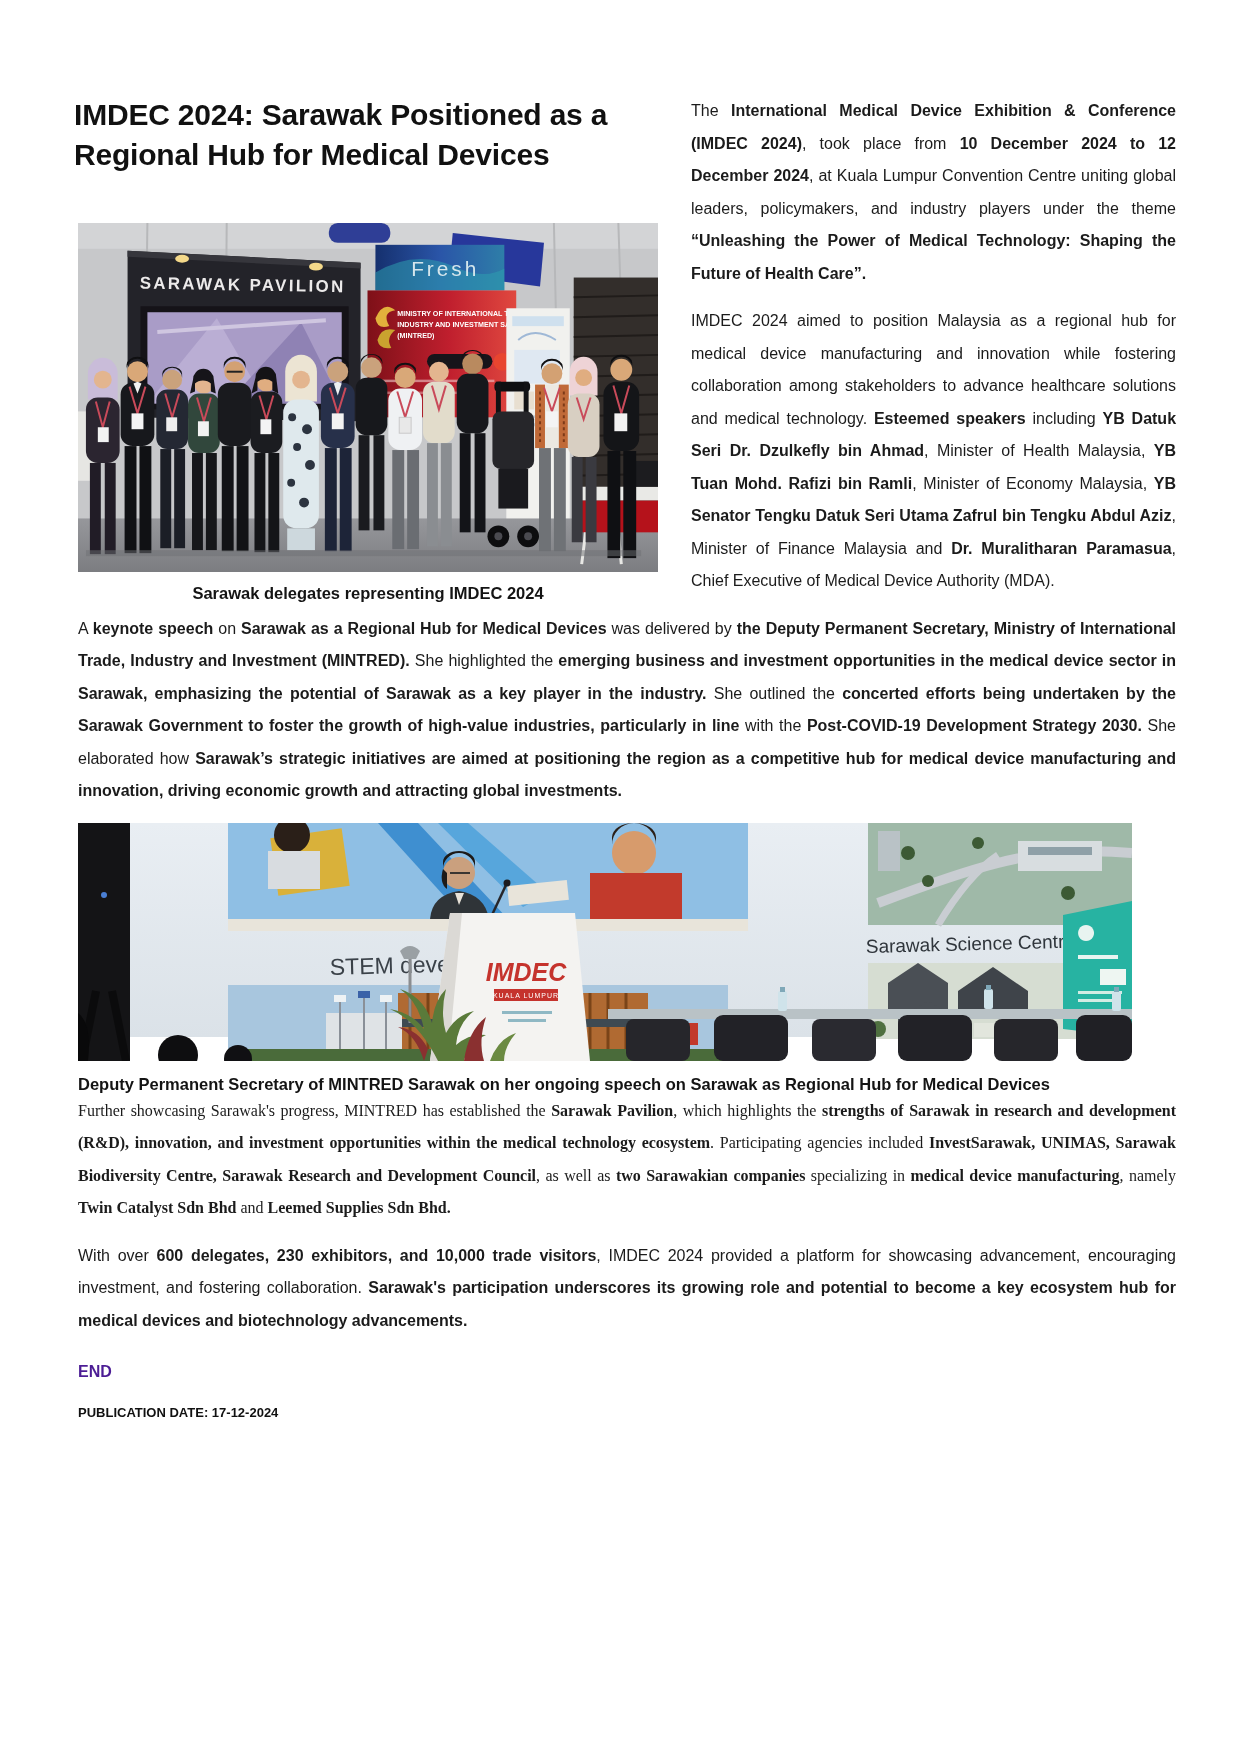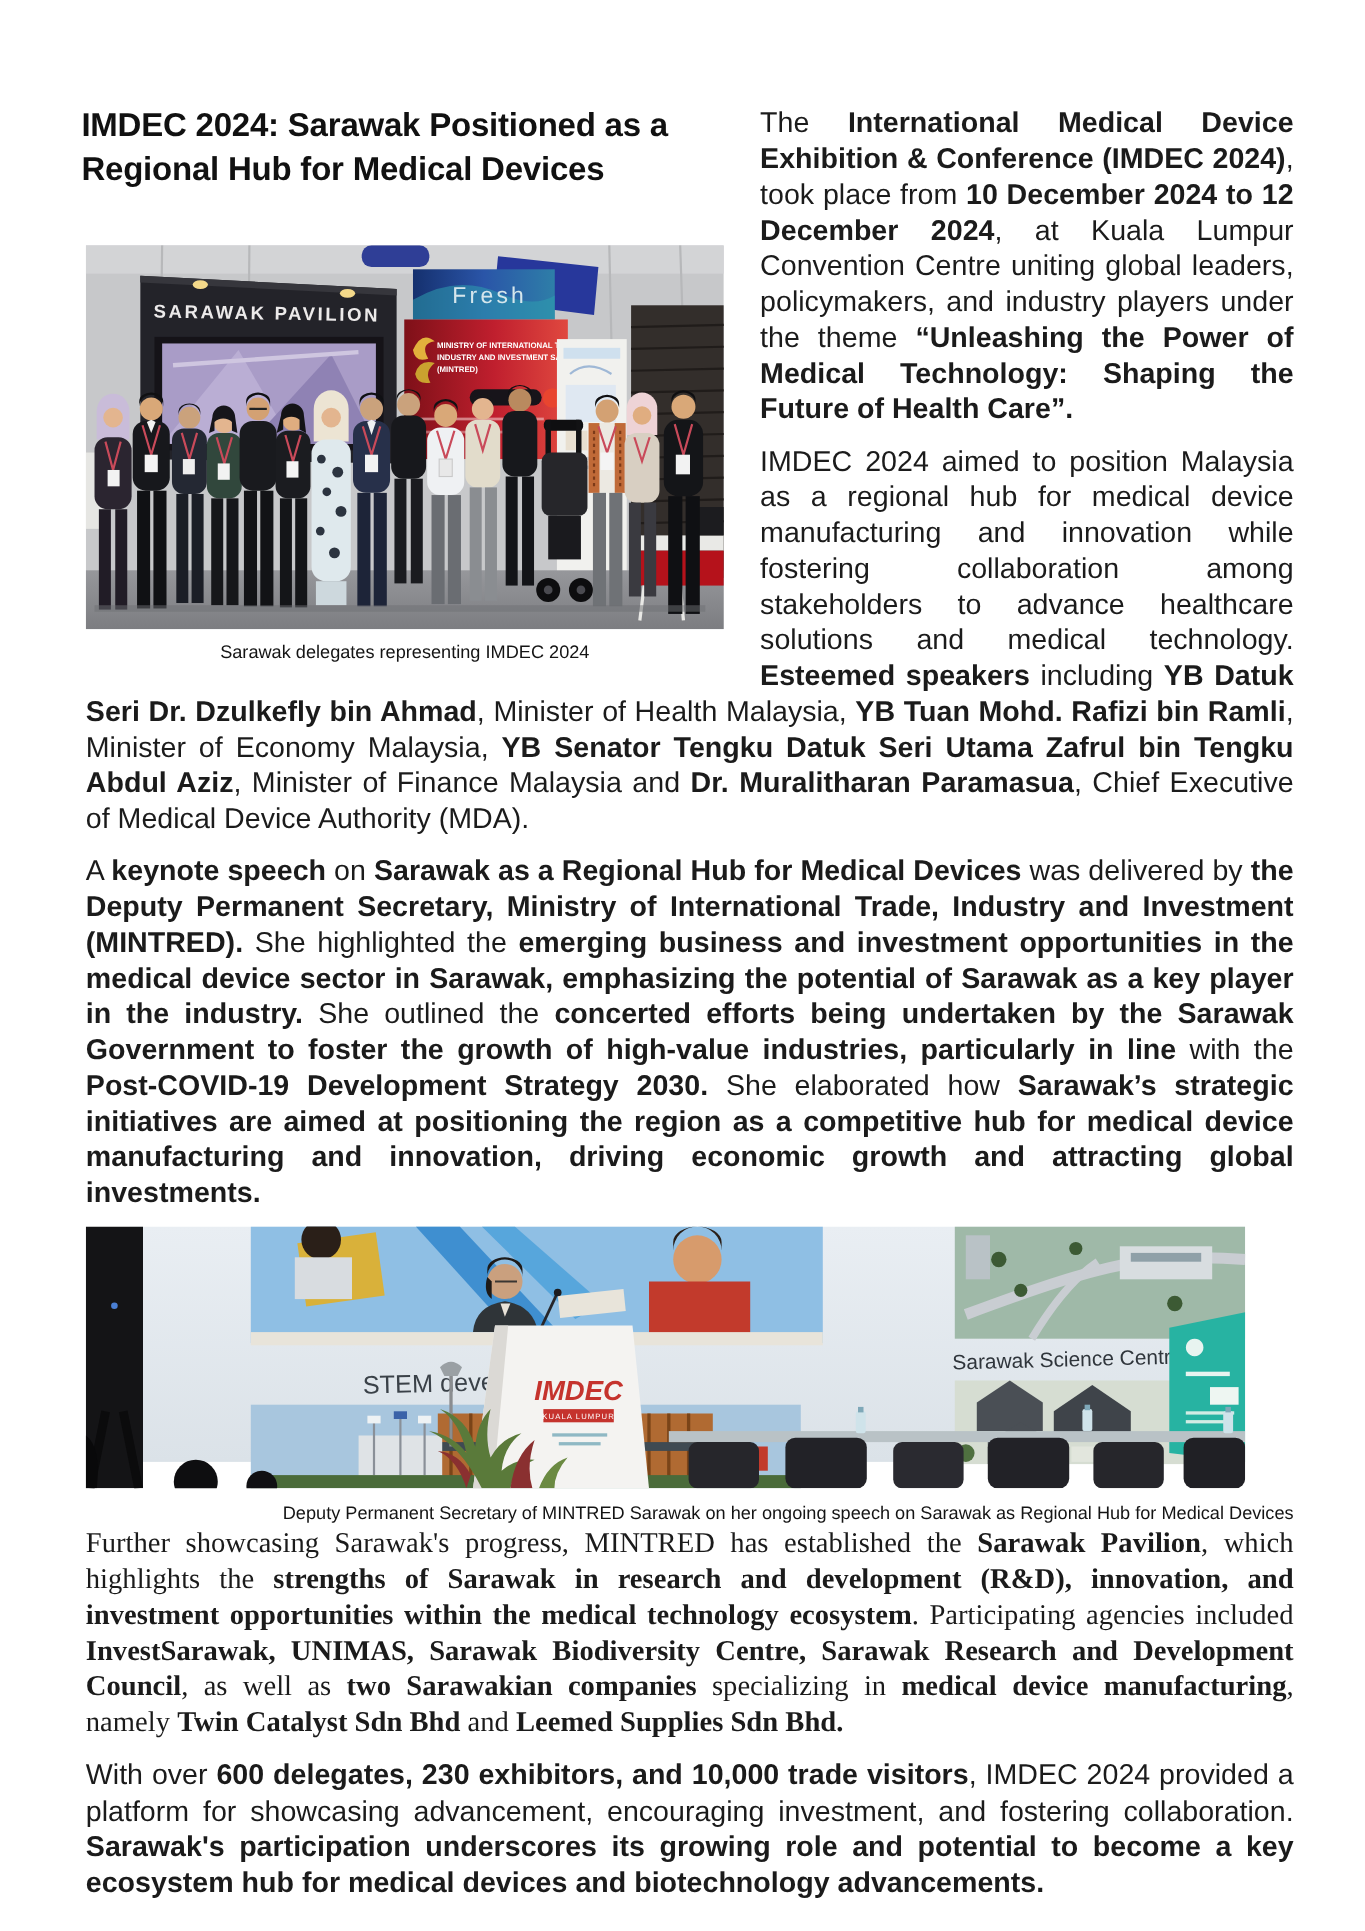--- a/index.html
+++ b/index.html
@@ -5,24 +5,24 @@
   html,body{margin:0;padding:0;background:#ffffff;}
   body{width:1241px;font-family:"Liberation Sans","DejaVu Sans",sans-serif;color:#1b1b1b;}
   .page{width:1241px;height:1755px;box-sizing:border-box;padding:95px 65px 30px 78px;overflow:hidden;background:#fff;}
   .leftcol{float:left;width:613px;}
   h1.title{margin:0 0 48px -4px;width:552px;font-size:30px;line-height:40px;font-weight:700;color:#111;letter-spacing:-0.2px;}
   figure{margin:0;padding:0;}
   .fig1{width:580px;}
   .fig1 svg{display:block;width:580px;height:349px;}
   .fig2{width:1054px;margin:0;}
   .fig2 svg{display:block;width:1054px;height:238px;}
-  figcaption{font-size:16.5px;font-weight:400;color:#141414;line-height:22px;}
+  figcaption{font-size:16.5px;font-weight:700;color:#141414;line-height:22px;}
   .cap1{margin-top:10px;text-align:center;width:580px;}
-  .cap2{margin-top:12px;text-align:right;width:1098px;}
-  p.para{margin:0 0 15px 0;font-size:26px;line-height:32.5px;text-align:justify;}
+  .cap2{margin-top:12px;text-align:left;width:1098px;}
+  p.para{margin:0 0 15px 0;font-size:16px;line-height:32.5px;text-align:justify;}
   p.para b{font-weight:700;}
   .further{margin-top:28px;font-family:Liberation Serif, serif;}
   .withover{margin-top:16px;}
   .endline{margin:26px 0 0 0;font-size:16px;font-weight:700;color:#4c1d95;}
   .pubdate{margin:24px 0 0 0;font-size:13px;font-weight:700;color:#111;}
   svg text{font-family:"Liberation Sans","DejaVu Sans",sans-serif;}
 </style>
 </head>
 <body>
 

